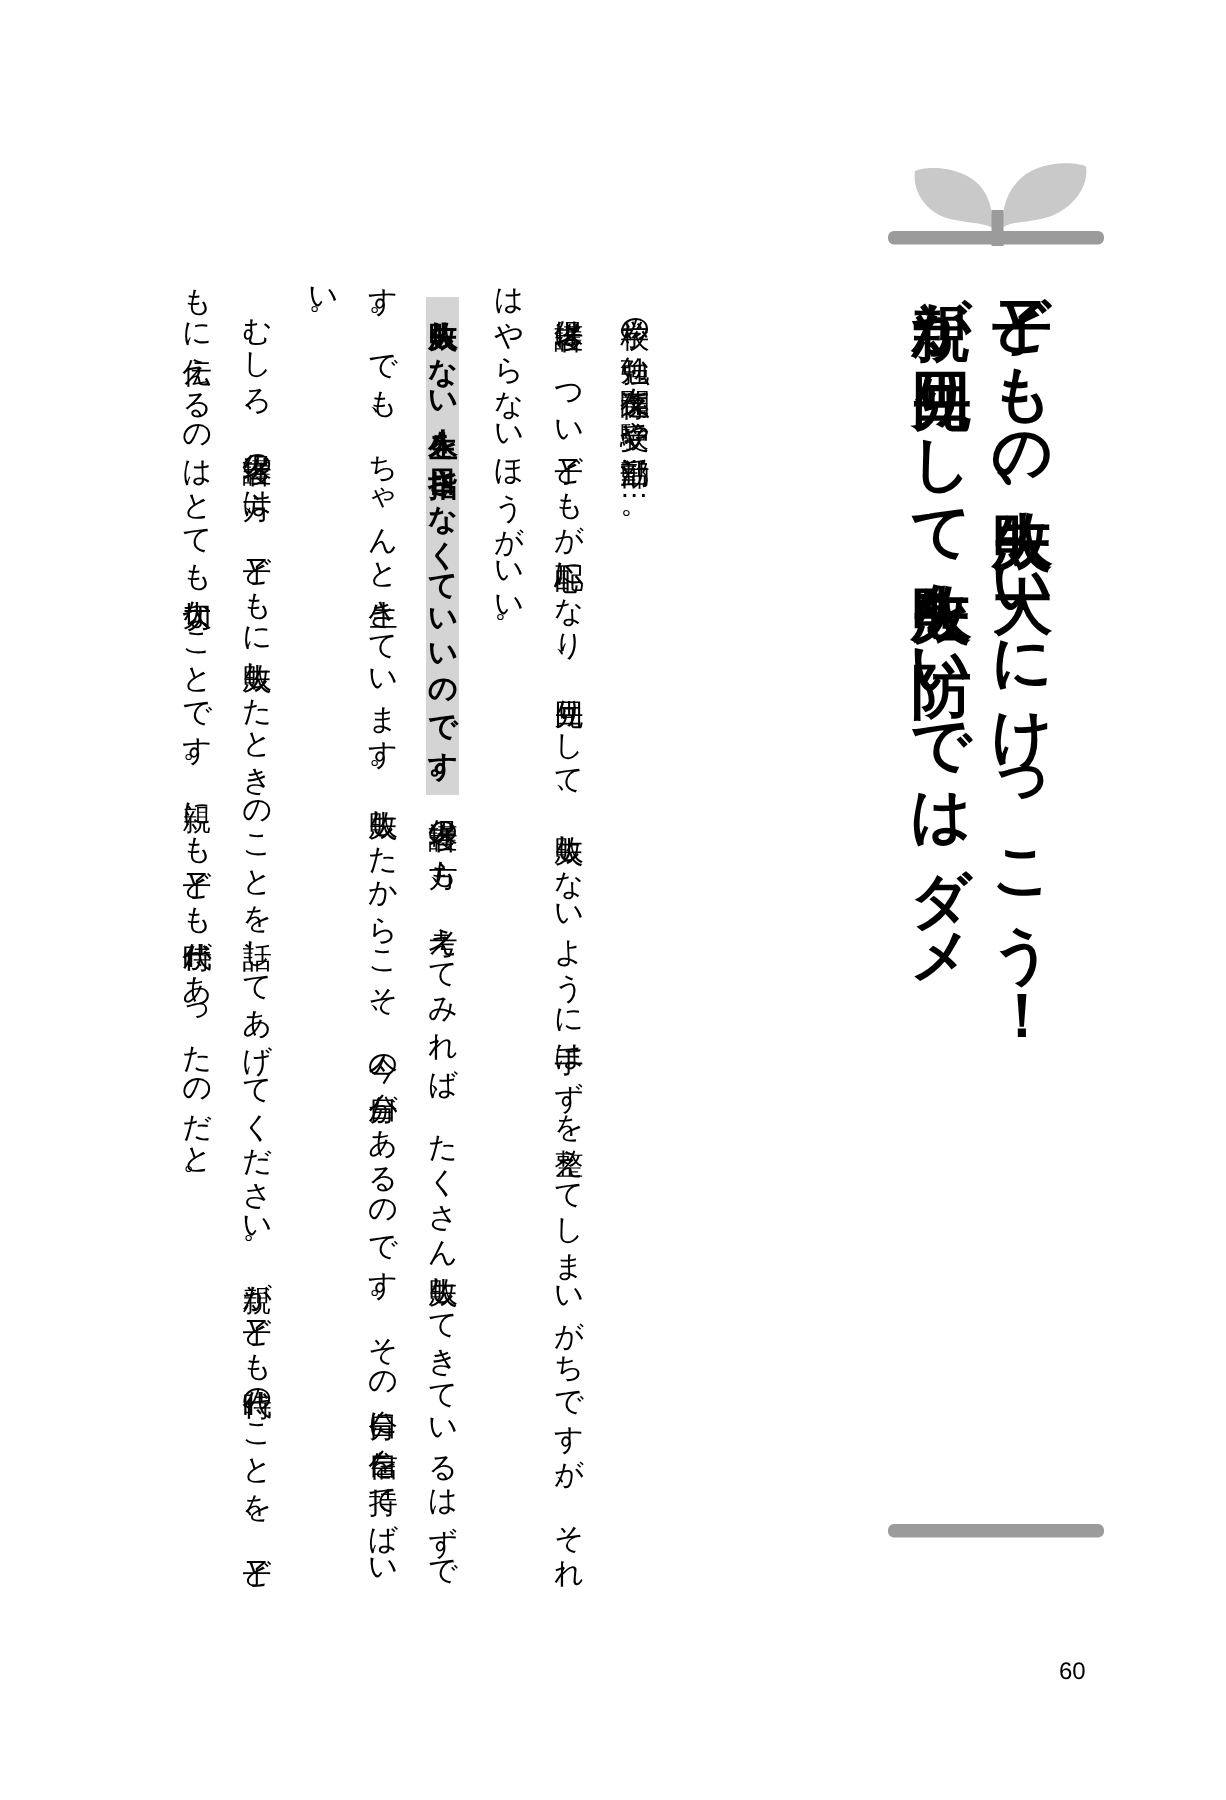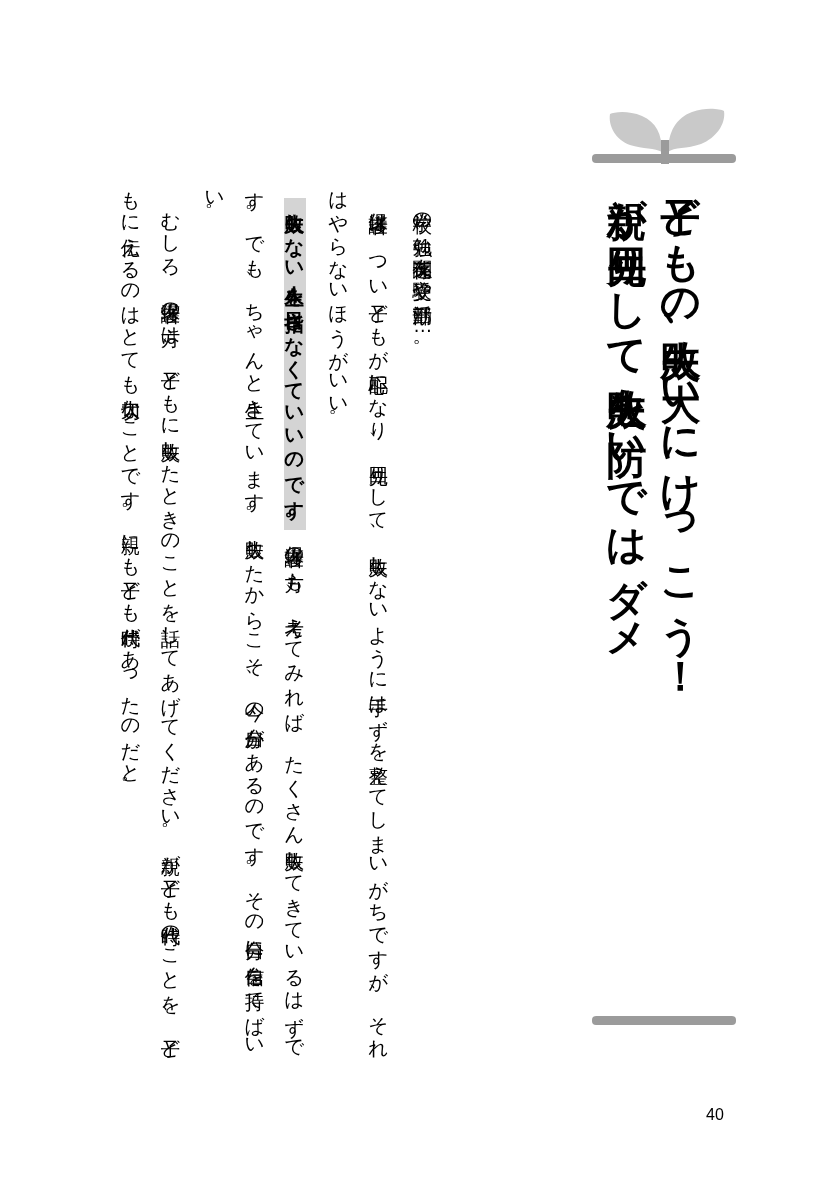--- a/index.html
+++ b/index.html
@@ -136,15 +136,15 @@
     <div class="body-col">
       <p class="para"><span>学校の勉強、友達関係、受験や部活動……。</span></p>
       <p class="para"><span>保護者は、つい子どもが心配になり、先回りして、失敗しないように手はずを整えてしまいがちですが、それはやらないほうがいい。</span></p>
       <p class="para"><span class="hl">失敗しない人生を目指さなくていいのです。</span><span>保護者の方も、考えてみれば、たくさん失敗してきているはずです。でも、ちゃんと生きています。失敗したからこそ、今の自分があるのです。その自分に自信を持てばいい。</span></p>
       <p class="para"><span>むしろ、保護者の方は、子どもに失敗したときのことを話してあげてください。親が子ども時代のことを、子どもに伝えるのはとても大切なことです。親にも子ども時代があったのだと。</span></p>
     </div>
   </div>
 
   <div class="rule-bottom"></div>
 
-  <div class="page-number">40</div>
+  <div class="page-number">60</div>
 
 </div>
 
 </body></html>

